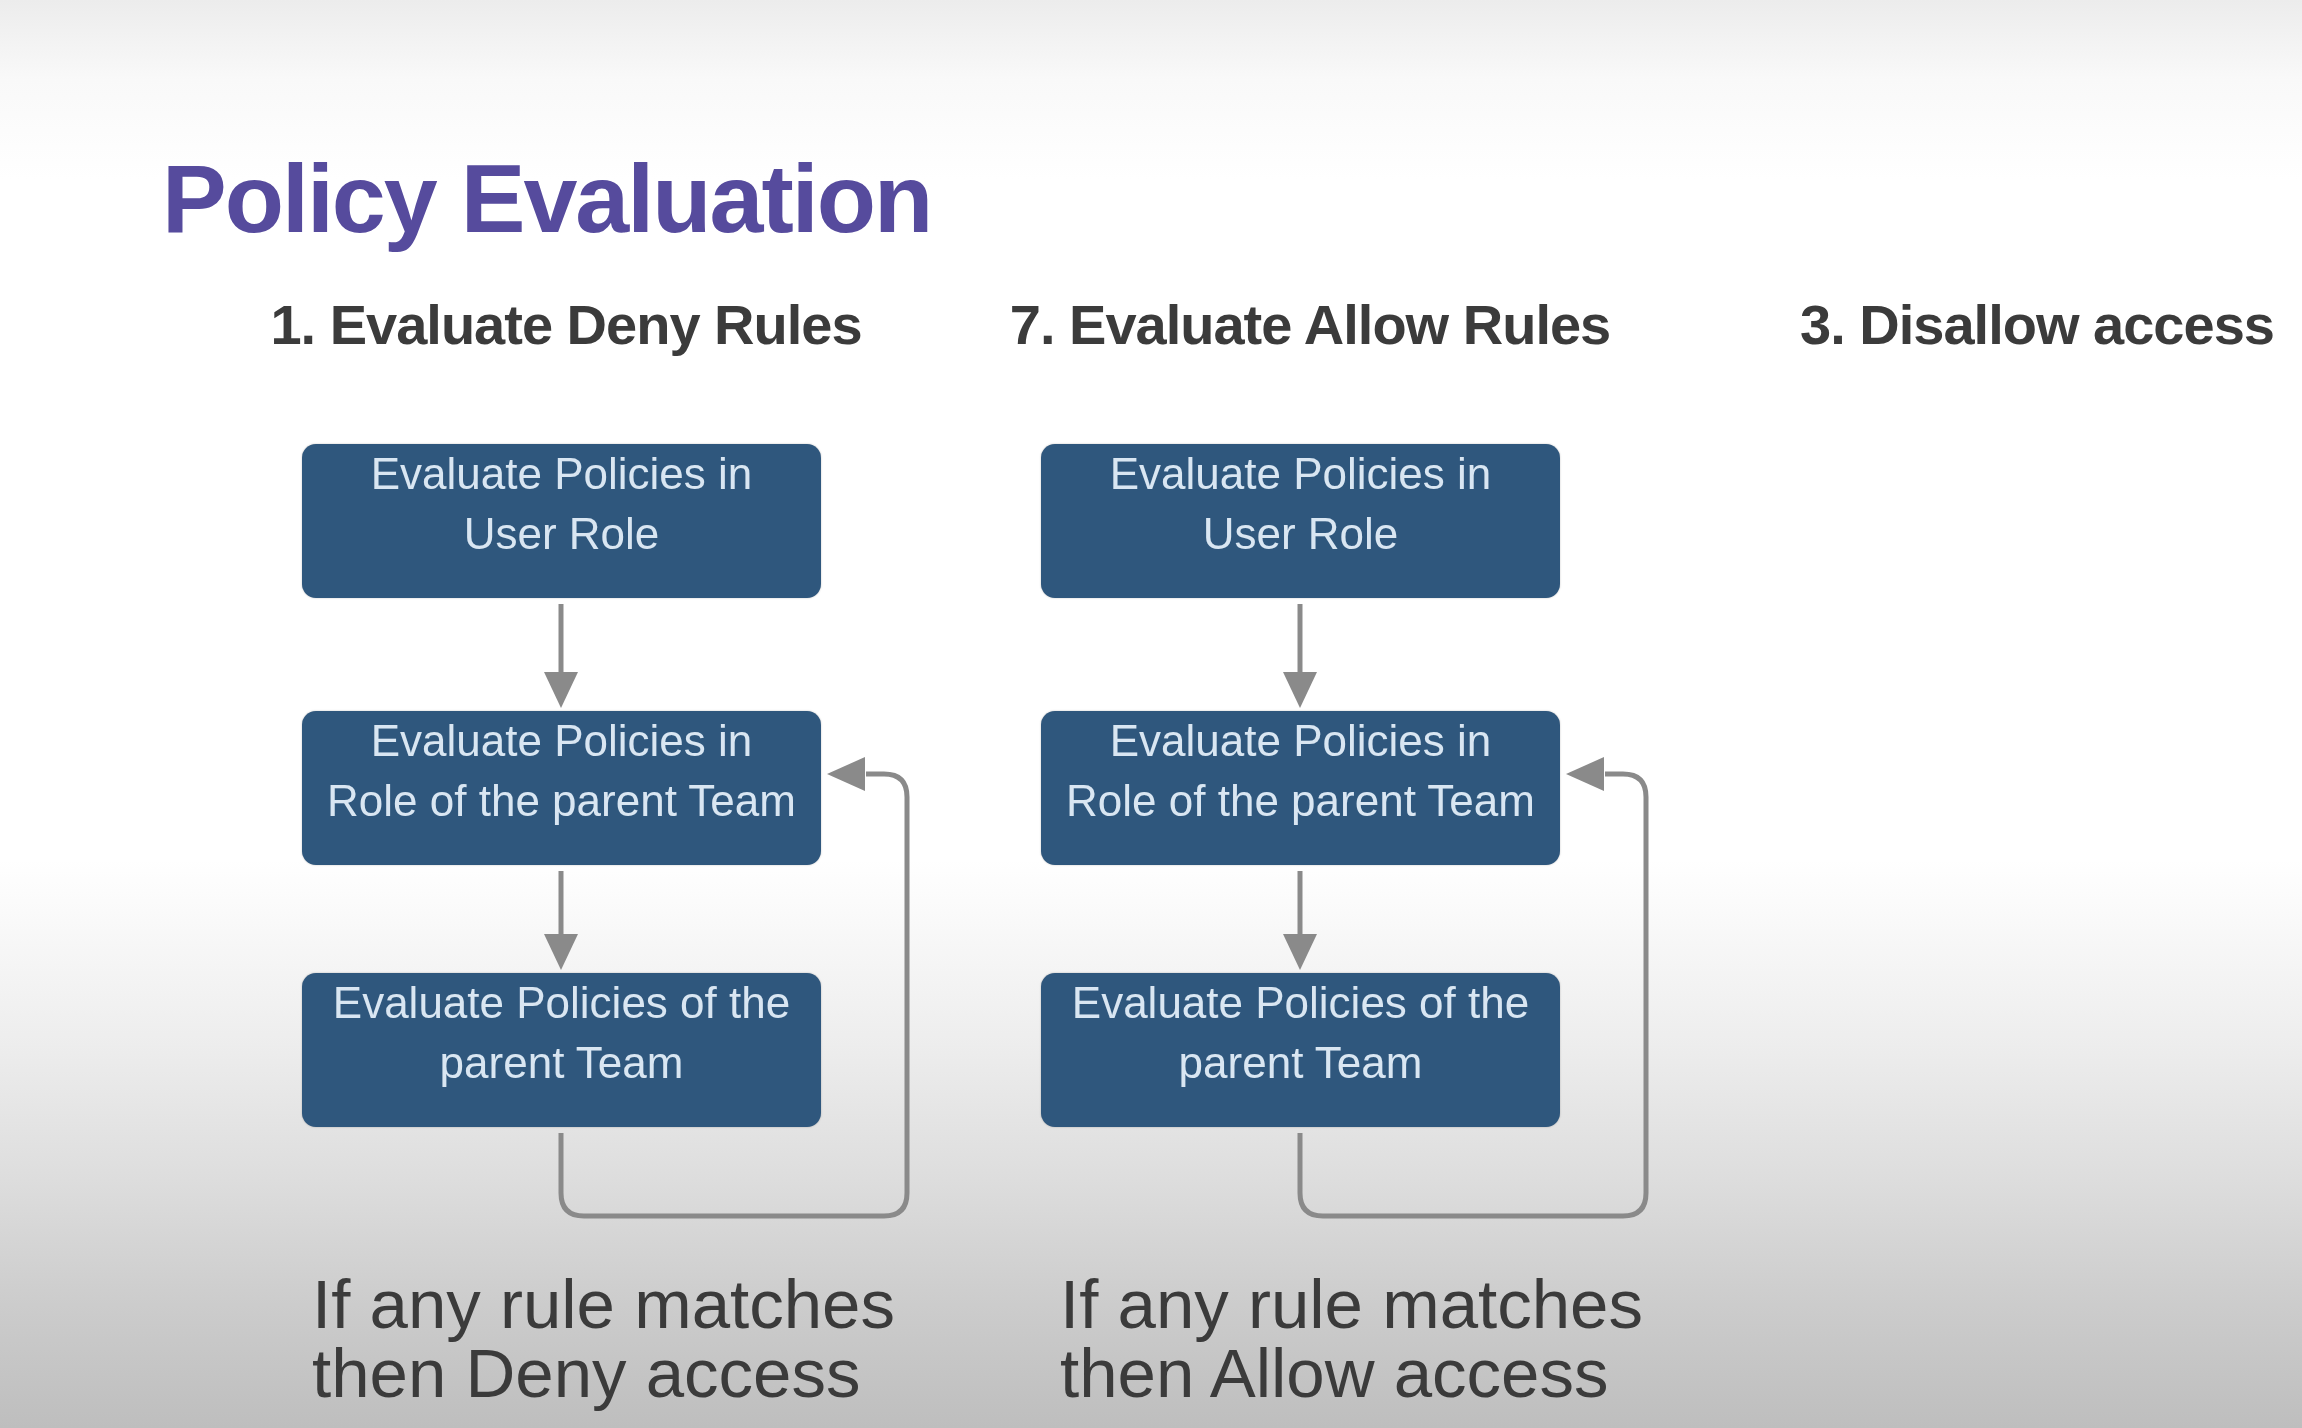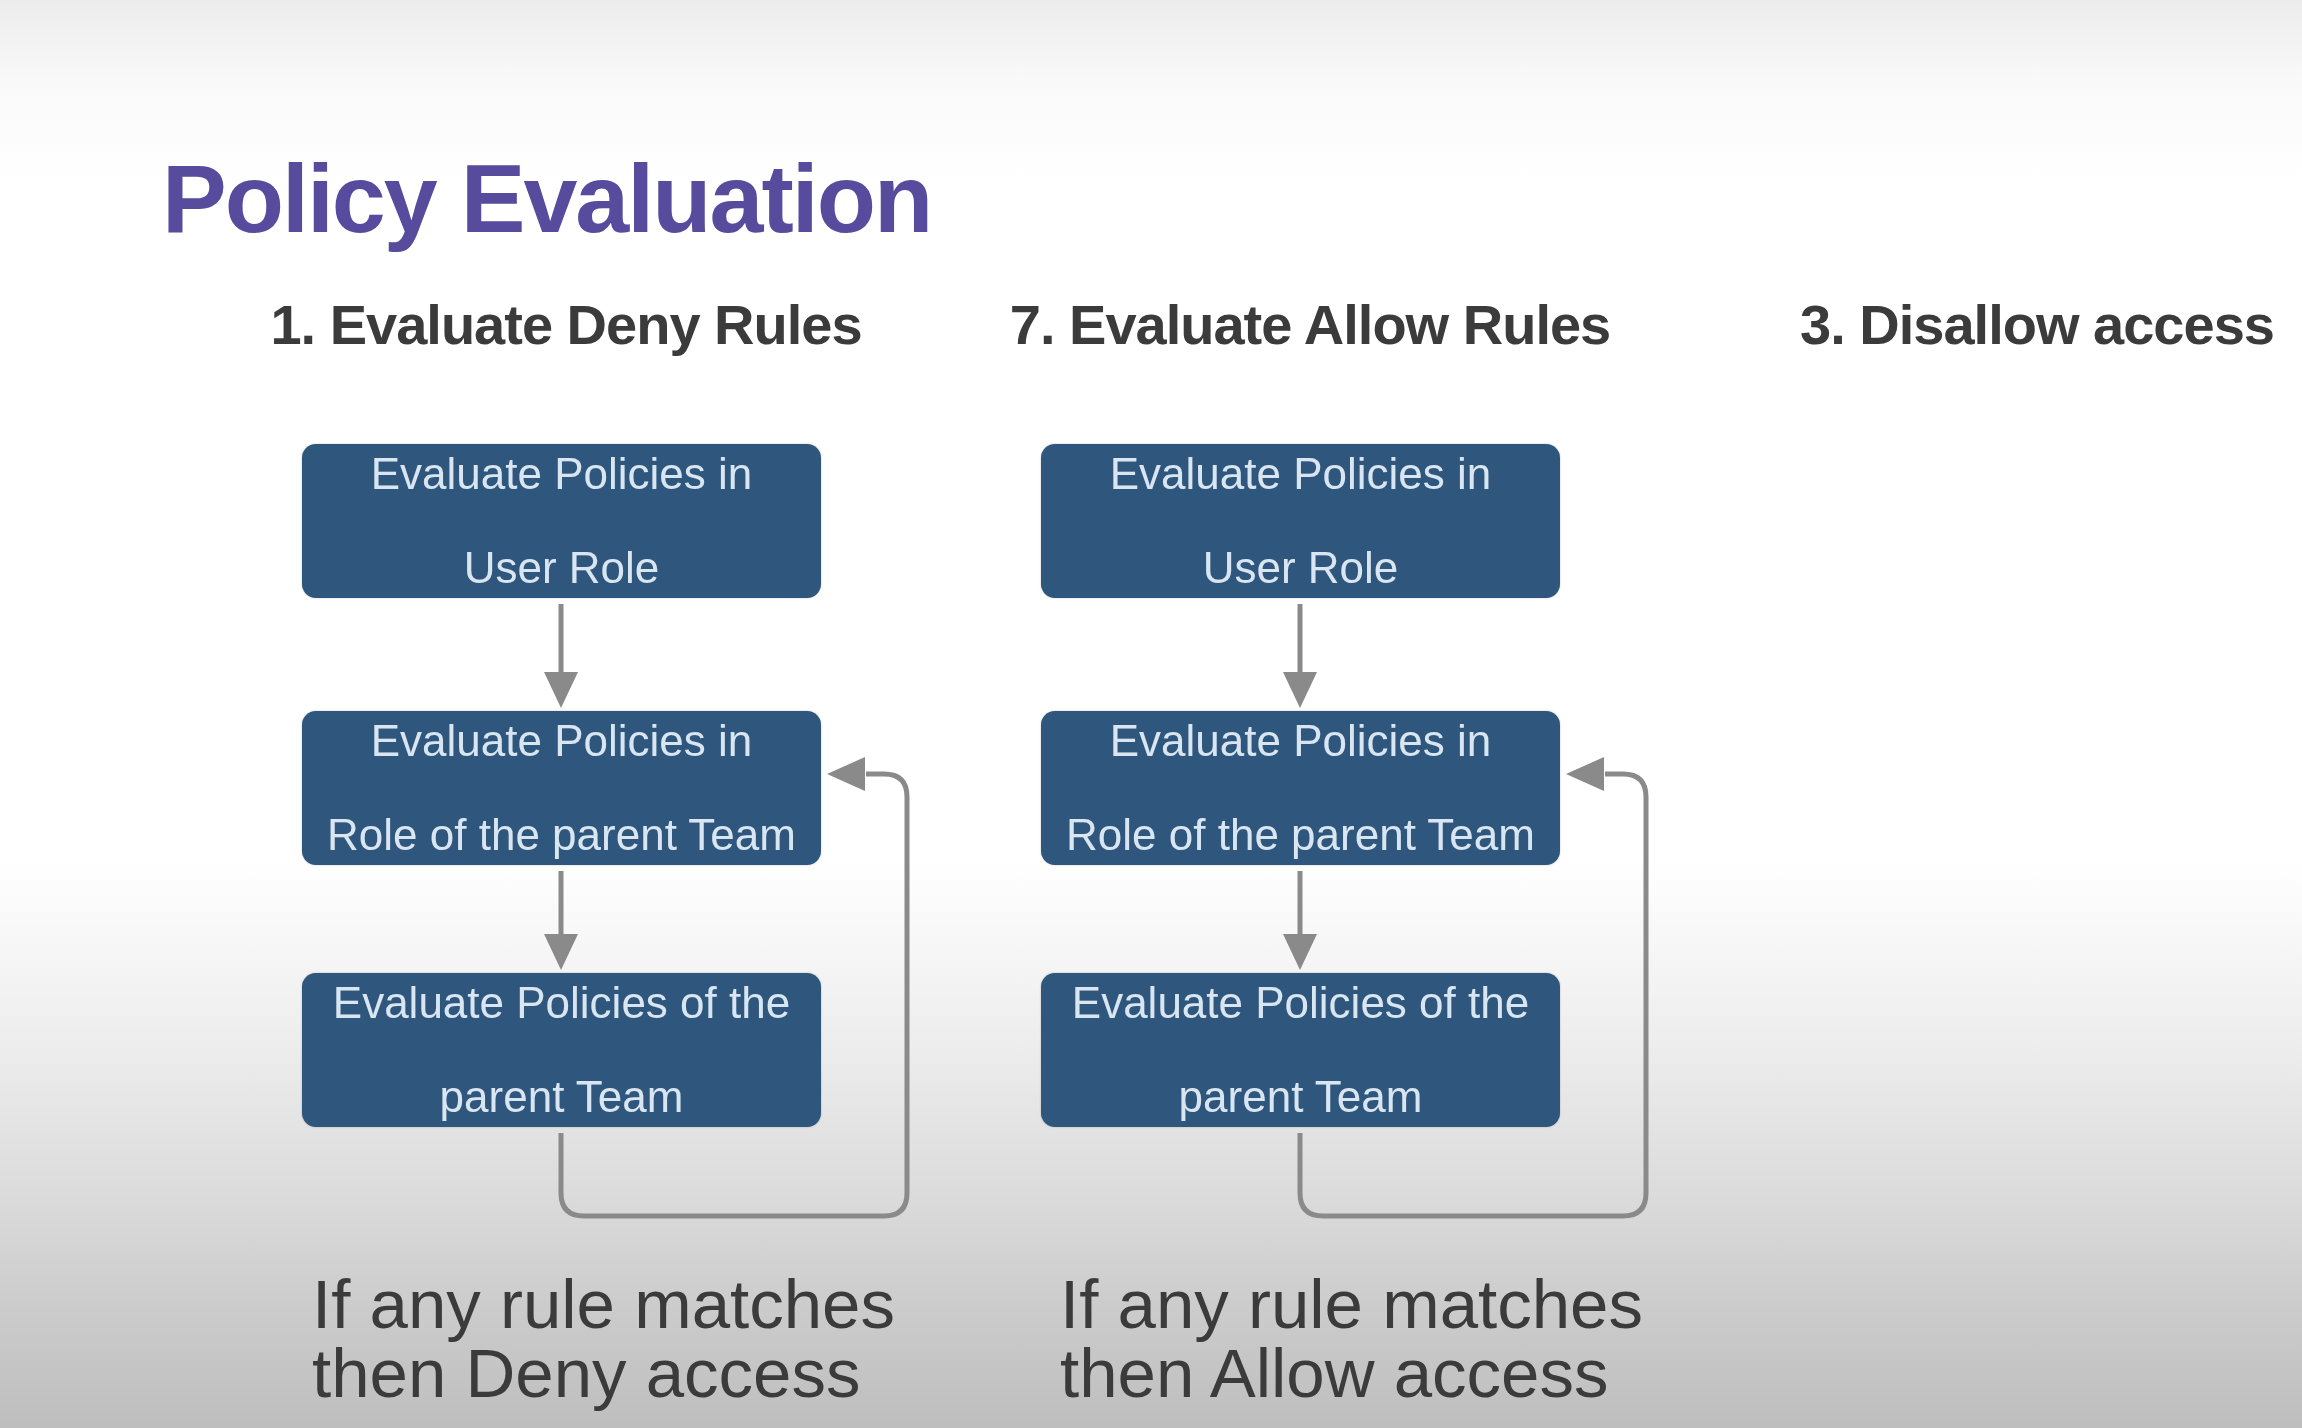--- a/index.html
+++ b/index.html
@@ -21,21 +21,21 @@
   }
   .col-header{
     position:absolute;top:292px;transform:translateX(-50%);
     font-size:56px;font-weight:bold;letter-spacing:-1px;
     color:var(--text-color,#3b3b3b);white-space:nowrap;
   }
   .flow-box{
     position:absolute;width:519px;height:154px;
     background:var(--box-fill,#2f577d);
     border-radius:14px;
-    display:flex;flex-direction:column;align-items:center;justify-content:space-between;
+    display:flex;flex-direction:column;align-items:center;justify-content:flex-start;
     color:var(--box-text,#d9e6f2);
     font-size:44px;line-height:60px;text-align:center;
     box-shadow:0 0 2px rgba(0,0,0,0.25);
   }
   .flow-box span{display:block;white-space:nowrap;}
   .caption{
     position:absolute;top:1270px;
     font-size:69px;line-height:69px;font-weight:normal;
     color:var(--text-color,#3d3d3d);
   }

